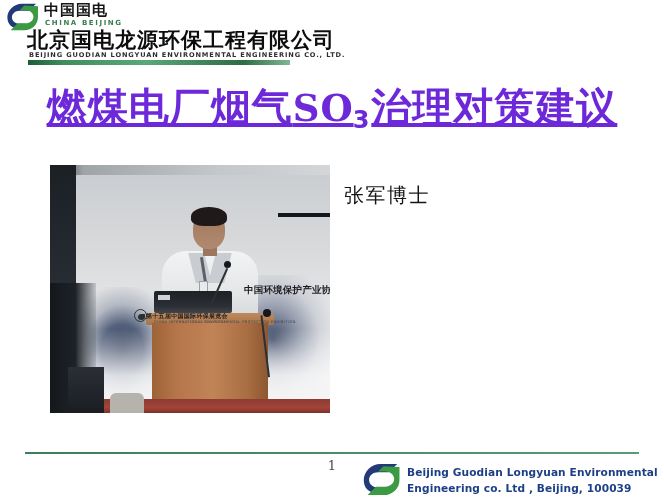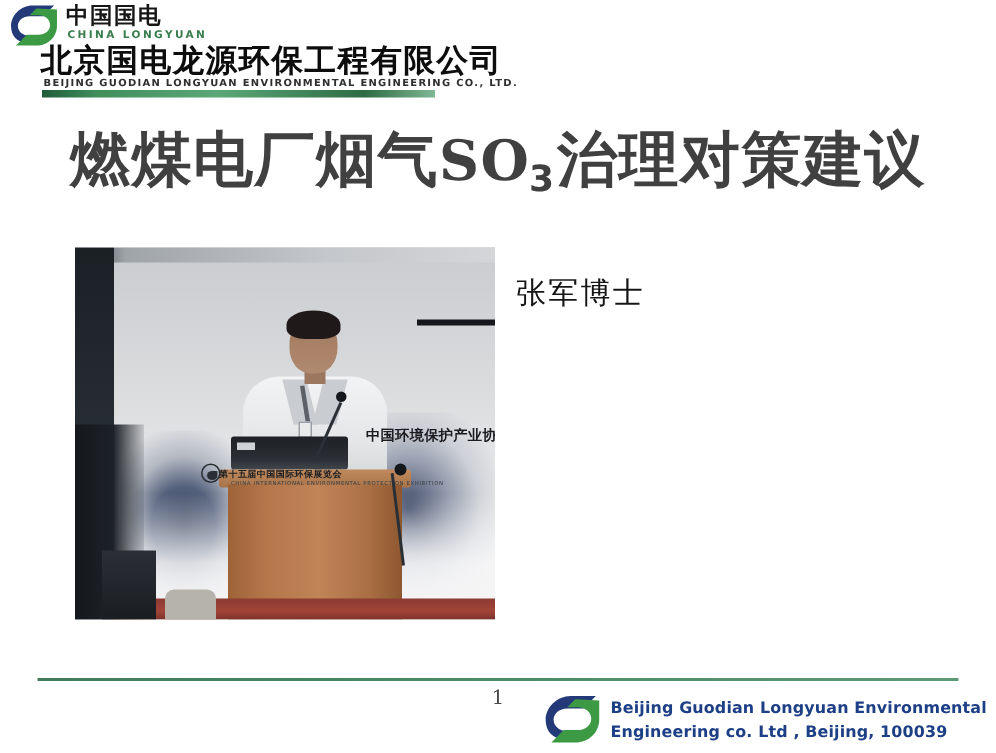--- a/index.html
+++ b/index.html
@@ -99,23 +99,24 @@
   
   .title {
     position: absolute;
     left: 0;
     top: 84px;
     width: 664px;
     text-align: center;
     font-size: 40px;
     font-weight: bold;
     letter-spacing: 1px;
-    color: #404040;
+    color: #6d28d9;
     line-height: 1.15;
     white-space: nowrap;
+    text-decoration: underline;
   }
   .title .sub {
     font-size: 24px;
     vertical-align: baseline;
     position: relative;
     top: 7px;
     left: -1px;
     font-weight: bold;
   }
   .title .so {
@@ -366,21 +367,21 @@
 
     <div class="logo-mark">
       <svg viewBox="0 0 100 86" xmlns="http://www.w3.org/2000/svg">
         <path d="M46 2 L90 2 L68 24 L40 24 C26 24 16 33 16 44 C16 55 26 64 40 64 L58 64 L44 78 L36 78 C14 78 2 64 2 44 C2 22 22 2 46 2 Z" fill="#243a78"></path>
         <path d="M96 10 L96 44 C96 66 78 84 54 84 L12 84 L34 62 L58 62 C72 62 82 53 82 42 C82 31 72 22 58 22 L40 22 L54 8 Z" fill="#3c9a45"></path>
         <path d="M52 30 L74 30 L74 52 L52 52 Z" fill="#ffffff" opacity="0"></path>
       </svg>
     </div>
 
     <div class="brand-cn">中国国电</div>
-    <div class="brand-en">CHINA LONGYUAN</div>
+    <div class="brand-en">CHINA BEIJING</div>
     <div class="company-cn">北京国电龙源环保工程有限公司</div>
     <div class="company-en">BEIJING GUODIAN LONGYUAN ENVIRONMENTAL ENGINEERING CO., LTD.</div>
     <div class="header-rule"></div>
   </div>
 
   <div class="title"><span>燃煤电厂烟气</span><span class="so">SO</span><span class="sub">3</span><span>治理对策建议</span></div>
 
   <div class="photo">
     <div class="photo-inner">
       <div class="ph-wall"></div>

